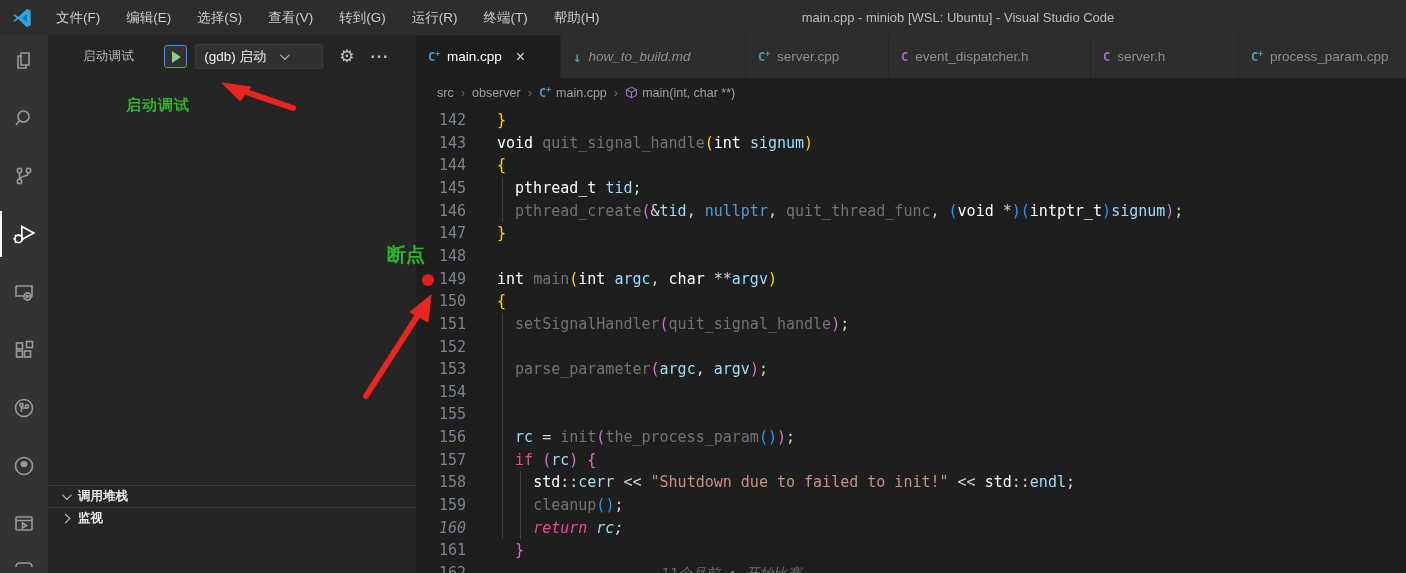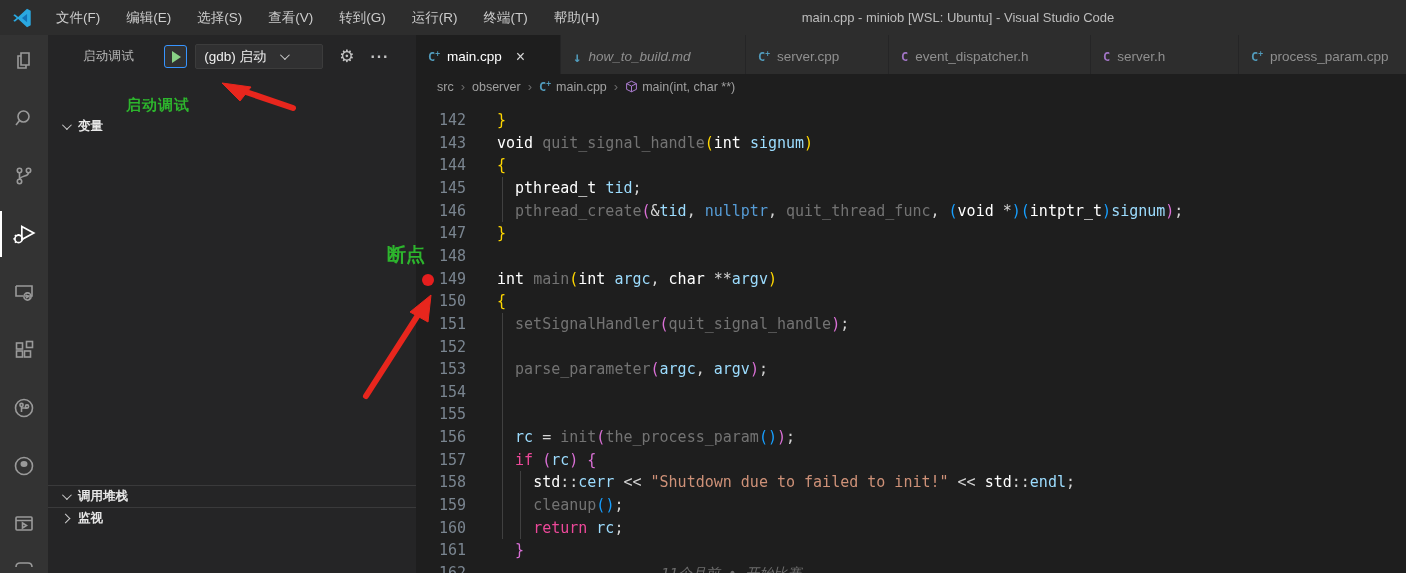--- a/index.html
+++ b/index.html
@@ -66,21 +66,21 @@
   .tab .tab-label { font-size:13.5px; color:#8f8f8f; margin-left:7px; white-space:nowrap; }
   .tab.active .tab-label { color:#ffffff; }
   .tab.preview .tab-label { font-style:italic; }
   .tab-close { color:#d8d8d8; font-size:16px; margin-left:14px; cursor:pointer; }
   .ficon { font-size:12px; font-weight:bold; font-family:"DejaVu Sans Mono",monospace; flex:0 0 auto; }
   .ficon.cpp { color:#519aba; }
   .ficon.hdr { color:#a074c4; }
   .ficon.md  { color:#519aba; font-size:14px; }
   .ficon sup { font-size:8px; }
 
-  #breadcrumb { position:absolute; left:416px; top:74px; width:990px; height:25px;
+  #breadcrumb { position:absolute; left:416px; top:80px; width:990px; height:25px;
     background:#1e1e1e; display:flex; align-items:center; color:#a0a0a0; font-size:12.5px; }
   #breadcrumb .bc-item { cursor:pointer; }
   #breadcrumb .bc-sep { color:#6a6a6a; margin:0 7px; font-size:13px; }
   #breadcrumb .bc-first { margin-left:21px; }
   .bc-cube { width:13px; height:13px; margin-right:4px; }
 
   
   #code-area { position:absolute; left:416px; top:103px; width:990px; height:470px;
     background:#1e1e1e; overflow:hidden; }
   .code-line { position:absolute; left:0; width:990px; height:23px;
@@ -200,24 +200,20 @@
       <span id="sidebar-title">启动调试</span>
       <div id="debug-start-btn">
           <span class="tri"></span>
         </div>
       <div id="debug-config">
         <span class="label">(gdb) 启动</span>
         <span class="chev down"></span>
       </div>
       <span id="gear-icon">⚙</span>
       <span id="more-icon">···</span>
-    </div>
-    <div class="section-header" id="section-variables">
-      <span class="chev down"></span>
-      <span>变量</span>
     </div>
     <div class="section-header" id="section-watch">
       <span class="chev right"></span>
       <span>监视</span>
     </div>
     <div class="section-header" id="section-callstack">
       <span class="chev down"></span>
       <span>调用堆栈</span>
     </div>
   </div>
@@ -281,21 +277,21 @@
         <div class="code-line" style="top: 187.2px;"><span class="bp"></span><span class="lnum">150</span><span class="ltext"><span class="c-b1">{</span></span></div>
         <div class="code-line" style="top: 209.85px;"><span class="bp"></span><span class="lnum">151</span><span class="ltext"><span class="c-pl">  </span><span class="c-fn">setSignalHandler</span><span class="c-b2">(</span><span class="c-fn">quit_signal_handle</span><span class="c-b2">)</span><span class="c-pl">;</span></span></div>
         <div class="code-line" style="top: 232.5px;"><span class="bp"></span><span class="lnum">152</span><span class="ltext"></span></div>
         <div class="code-line" style="top: 255.15px;"><span class="bp"></span><span class="lnum">153</span><span class="ltext"><span class="c-pl">  </span><span class="c-fn">parse_parameter</span><span class="c-b2">(</span><span class="c-va">argc</span><span class="c-pl">, </span><span class="c-va">argv</span><span class="c-b2">)</span><span class="c-pl">;</span></span></div>
         <div class="code-line" style="top: 277.8px;"><span class="bp"></span><span class="lnum">154</span><span class="ltext"></span></div>
         <div class="code-line" style="top: 300.45px;"><span class="bp"></span><span class="lnum">155</span></div>
         <div class="code-line" style="top: 323.1px;"><span class="bp"></span><span class="lnum">156</span><span class="ltext"><span class="c-pl">  </span><span class="c-va">rc</span><span class="c-pl"> = </span><span class="c-fn">init</span><span class="c-b2">(</span><span class="c-fn">the_process_param</span><span class="c-b3">(</span><span class="c-b3">)</span><span class="c-b2">)</span><span class="c-pl">;</span></span></div>
         <div class="code-line" style="top: 345.75px;"><span class="bp"></span><span class="lnum">157</span><span class="ltext"><span class="c-pl">  </span><span class="c-kw">if</span><span class="c-pl"> </span><span class="c-b2">(</span><span class="c-va">rc</span><span class="c-b2">)</span><span class="c-pl"> </span><span class="c-b2">{</span></span></div>
         <div class="code-line" style="top: 368.4px;"><span class="bp"></span><span class="lnum">158</span><span class="ltext"><span class="c-pl">    </span><span class="c-ty">std</span><span class="c-pl">::</span><span class="c-va">cerr</span><span class="c-pl"> &lt;&lt; </span><span class="c-st">"Shutdown due to failed to init!"</span><span class="c-pl"> &lt;&lt; </span><span class="c-ty">std</span><span class="c-pl">::</span><span class="c-va">endl</span><span class="c-pl">;</span></span></div>
         <div class="code-line" style="top: 391.05px;"><span class="bp"></span><span class="lnum">159</span><span class="ltext"><span class="c-pl">    </span><span class="c-fn">cleanup</span><span class="c-b3">(</span><span class="c-b3">)</span><span class="c-pl">;</span></span></div>
-        <div class="code-line" style="top: 413.7px;"><span class="bp"></span><span class="lnum">160</span><span class="ltext"><span class="c-pl">    </span><span class="c-kw">return</span><span class="c-pl"> </span><span class="c-va">rc</span><span class="c-pl">;</span></span></div>
+        <div class="code-line" style="top: 413.7px; font-style: italic;"><span class="bp"></span><span class="lnum">160</span><span class="ltext"><span class="c-pl">    </span><span class="c-kw">return</span><span class="c-pl"> </span><span class="c-va">rc</span><span class="c-pl">;</span></span></div>
         <div class="code-line" style="top: 436.35px;"><span class="bp"></span><span class="lnum">161</span><span class="ltext"><span class="c-pl">  </span><span class="c-b2">}</span></span></div>
         <div class="code-line" style="top: 459px;"><span class="bp"></span><span class="lnum">162</span><span class="ltext"></span><span class="blame" style="left: 245px;">11个月前 • 开始比赛</span></div>
       </div>
   </div>
 
   <div class="annot-text" id="annot-launch">启动调试</div>
   <div class="annot-text" id="annot-breakpoint">断点</div>
 
   <svg id="annot-overlay" viewBox="0 0 1406 573">
     <g stroke="#e8261d" fill="#e8261d">

